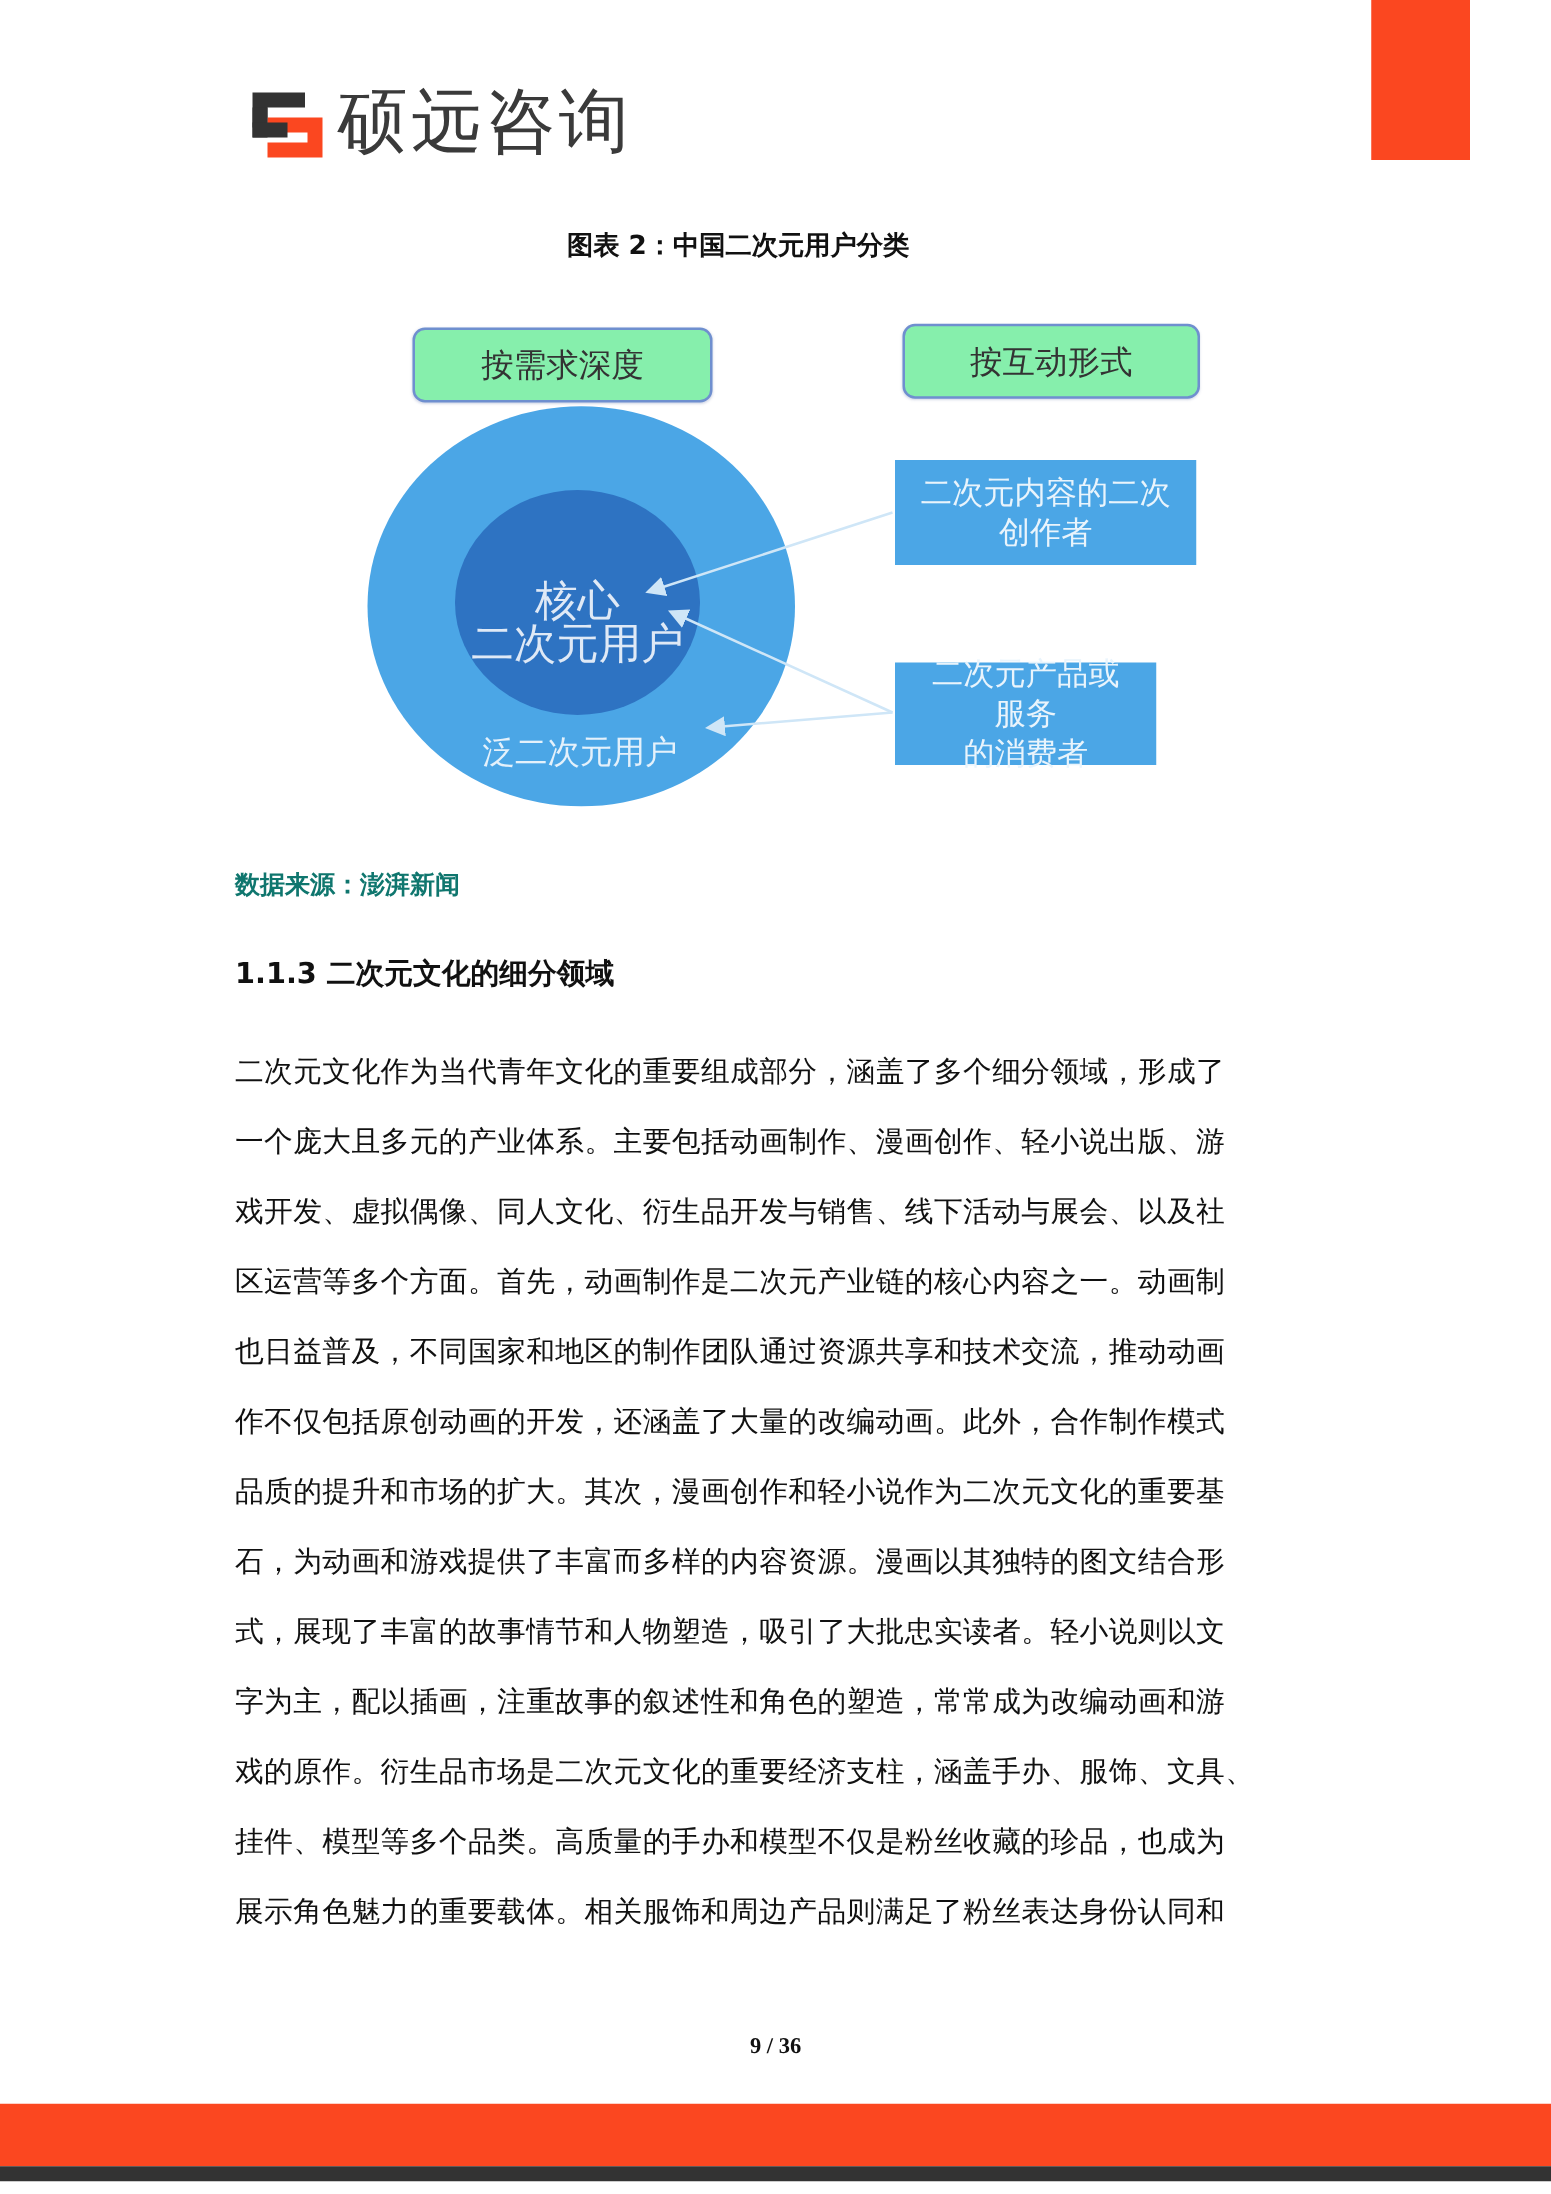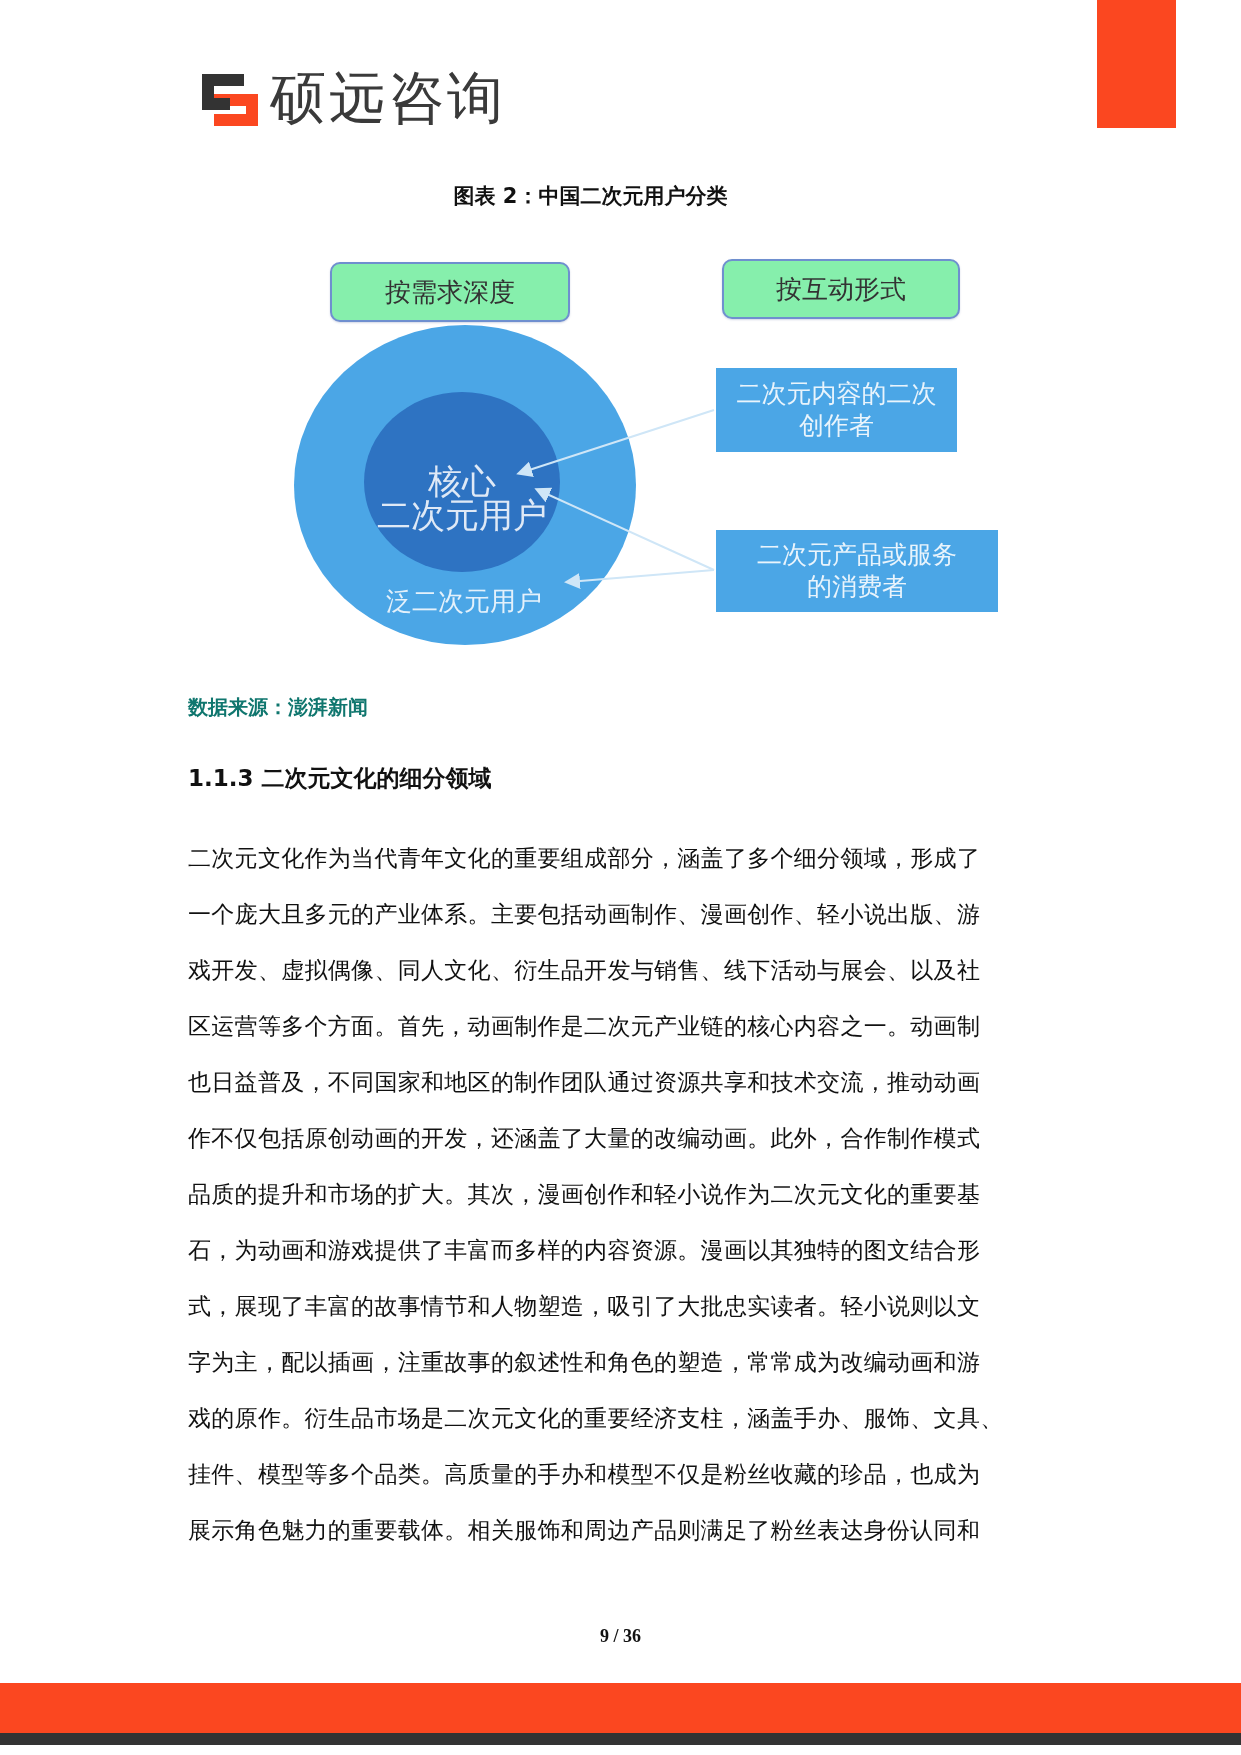--- a/index.html
+++ b/index.html
@@ -22,21 +22,21 @@
   .lb2 { left: 722px; top: 259px; width: 234px; height: 56px; }
 
   .outer-circle { left: 294px; top: 325px; width: 342px; height: 320px; border-radius: 50%; background: #4ba6e6; }
   .inner-circle { left: 364px; top: 392px; width: 196px; height: 180px; border-radius: 50%; background: #2e73c2; }
   .core-label { left: 364px; top: 432px; width: 196px; text-align: center; color: #dfe9f6; font-size: 34px; line-height: 34px; margin-top: 32px; }
   .pan-label { left: 354px; top: 584px; width: 220px; text-align: center; color: #e4f1fb; font-size: 26px; }
 
   .role-box { background: #4ba6e6; color: #e9f4fc; display: flex; align-items: center; justify-content: center;
               text-align: center; font-size: 25px; line-height: 32px; padding: 0 20px; box-sizing: border-box; }
   .rb1 { left: 716px; top: 368px; width: 241px; height: 84px; }
-  .rb2 { left: 716px; top: 530px; width: 282px; height: 82px; }
+  .rb2 { left: 716px; top: 530px; width: 209px; height: 82px; }
 
   .arrows { left: 0; top: 0; width: 1241px; height: 700px; pointer-events: none; }
 
   .source { left: 188px; top: 694px; font-size: 20px; font-weight: bold; color: #0f766e; }
   .section-heading { left: 188px; top: 763px; font-size: 23px; font-weight: bold; color: #111; }
 
   .body-text { left: 188px; top: 830px; width: 860px; }
   .body-line { height: 56px; line-height: 56px; font-size: 23px; color: #111; white-space: nowrap; letter-spacing: 0.3px; }
 
   .page-num { left: 0; width: 1241px; top: 1626px; text-align: center; font-family: "Liberation Serif", "DejaVu Serif", serif;

